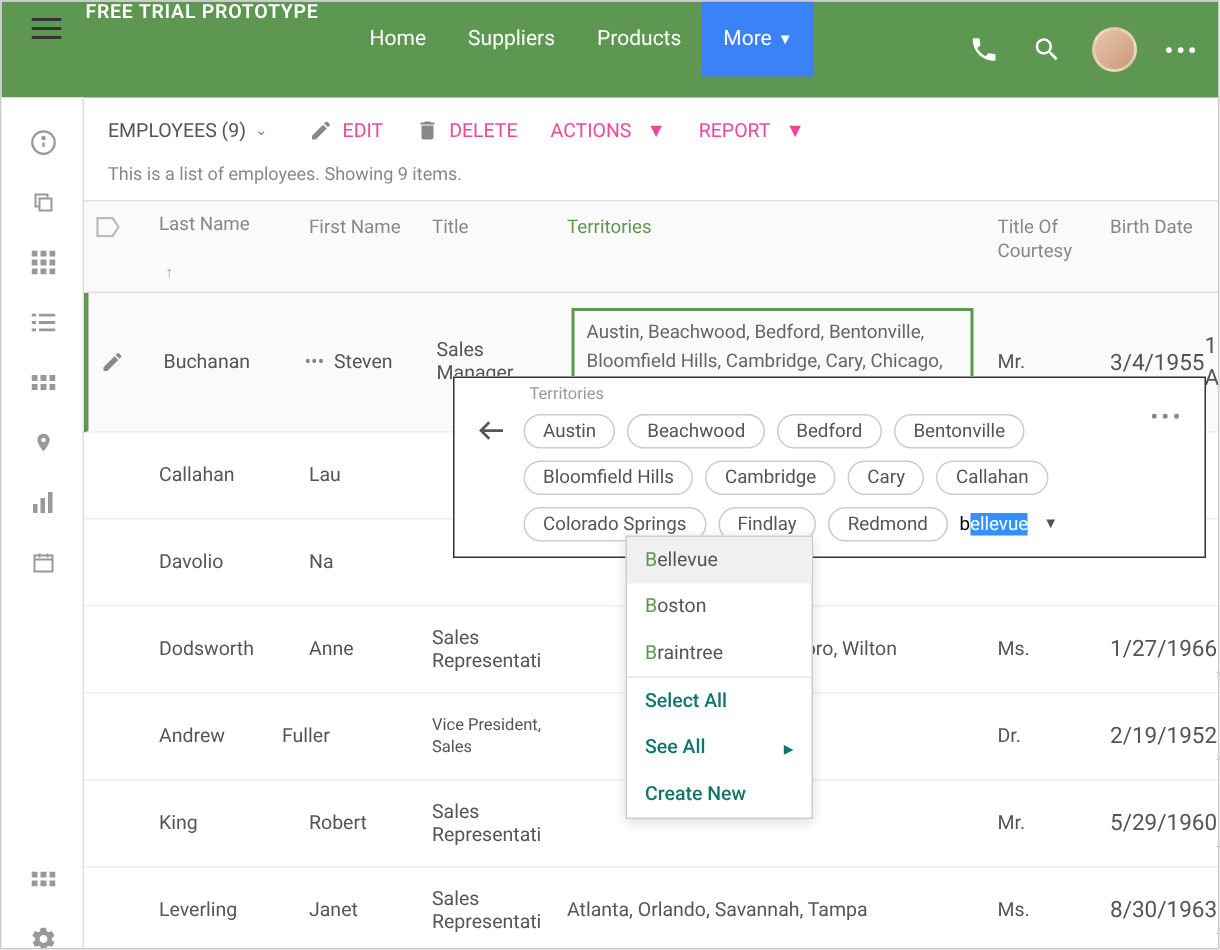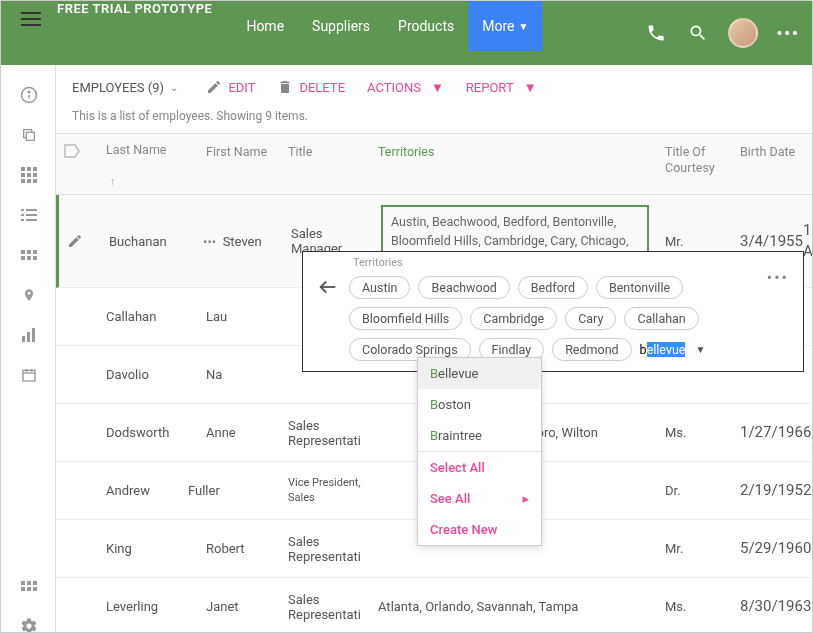--- a/index.html
+++ b/index.html
@@ -53,21 +53,21 @@
 .tags-wrap{display:flex;flex-wrap:wrap;gap:8px;flex:1;margin-top:14px}
 .tag{border:1px solid #ccc;border-radius:12px;padding:3px 12px;font-size:12.5px;color:#555;cursor:pointer}
 .tag-input-wrap{display:flex;align-items:center;gap:6px}
 .sel-text{background:#3390ff;color:#fff}
 .ed-dots{position:absolute;right:14px;top:16px;cursor:pointer;color:#888;letter-spacing:2px}
 .dropdown{position:absolute;left:361px;top:292px;width:125px;background:#fff;border:1px solid #ccc;box-shadow:0 2px 8px rgba(0,0,0,0.15);z-index:10;font-size:13px}
 .dd-item{padding:8px 12px;cursor:pointer;color:#555}
 .dd-item.hover{background:#f0f0f0}
 .dd-item .hl{color:#5d9751}
 .dd-sep{border-top:1px solid #e5e5e5}
-.dd-item.bold{color:#ec4899;font-weight:500}
+.dd-item.bold{color:#0f766e;font-weight:500}
 .dd-arrow{float:right}
 svg{display:block}
 .th.c-last{display:flex;flex-direction:column;align-items:flex-start;gap:18px;padding-top:8px;padding-bottom:6px}
 .th.c-courtesy{line-height:1.3}
 .tag-chev{font-size:10px;color:#555;cursor:pointer;margin-left:4px}
 </style>
 </head>
 <body>
 
 <div class="topbar">

